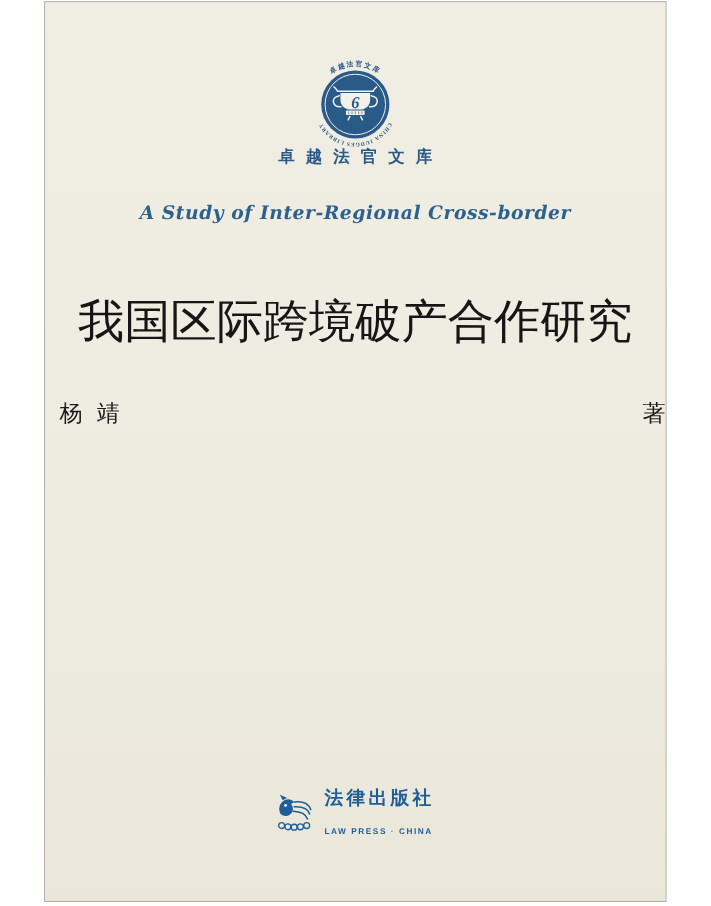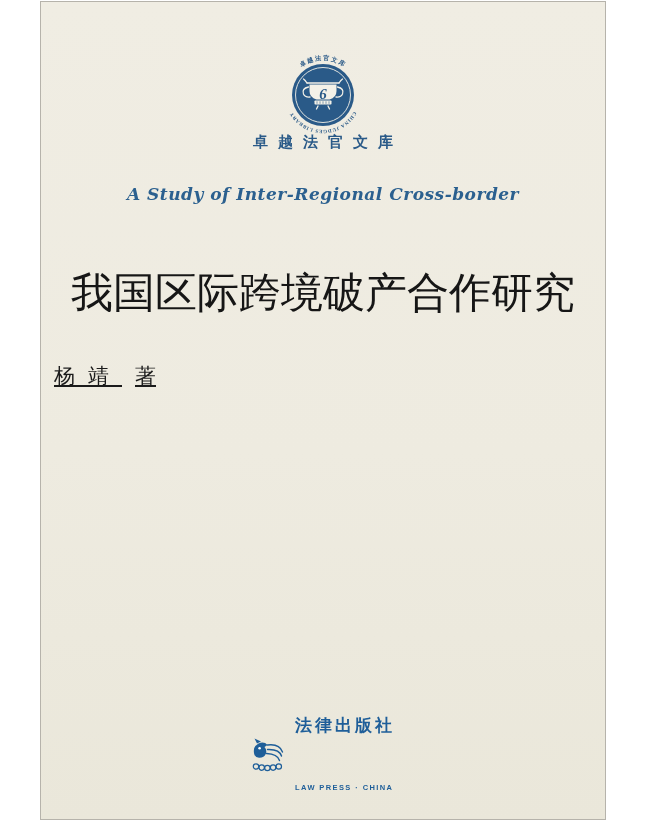--- a/index.html
+++ b/index.html
@@ -63,35 +63,35 @@
     position:absolute;top:266px;left:0;width:100%;
     text-align:center;
     font-size:42px;font-weight:400;
     color:var(--title-black);
     letter-spacing:0px;
     line-height:1.2;
   }
   
   .author-line{
     position:absolute;top:360px;left:0;width:100%;
-    display:flex;justify-content:flex-start;align-items:baseline;
-    font-size:21px;color:#1b1b1b;text-decoration:underline;
+    display:flex;justify-content:space-between;align-items:baseline;
+    font-size:21px;color:#1b1b1b;
   }
   .author-line .author-name{letter-spacing:13px;text-indent:13px;}
   .author-line .author-role{margin-left:13px;}
   
   .publisher{
     position:absolute;top:714px;left:0;width:100%;
     display:flex;justify-content:center;align-items:center;gap:8px;
   }
   .publisher .logo{width:36px;height:35px;flex:0 0 auto;}
   .publisher .logo .solid{fill:var(--publisher-blue);}
   .publisher .logo .line{fill:none;stroke:var(--publisher-blue);stroke-width:1.4;stroke-linecap:round;}
   .publisher .logo .curl{fill:none;stroke:var(--publisher-blue);stroke-width:1.2;}
-  .publisher .texts{display:flex;flex-direction:column;align-items:flex-start;gap:32px;}
+  .publisher .texts{display:flex;flex-direction:column;align-items:flex-start;}
   .publisher .name-cn{
     font-size:17px;font-weight:bold;color:var(--publisher-blue);
     letter-spacing:3px;line-height:19px;
   }
   .publisher .name-en{
     font-family:"Liberation Sans","DejaVu Sans",sans-serif;
     font-size:7.5px;font-weight:bold;color:var(--publisher-blue);
     letter-spacing:1.4px;margin-top:16px;
   }
 </style>

